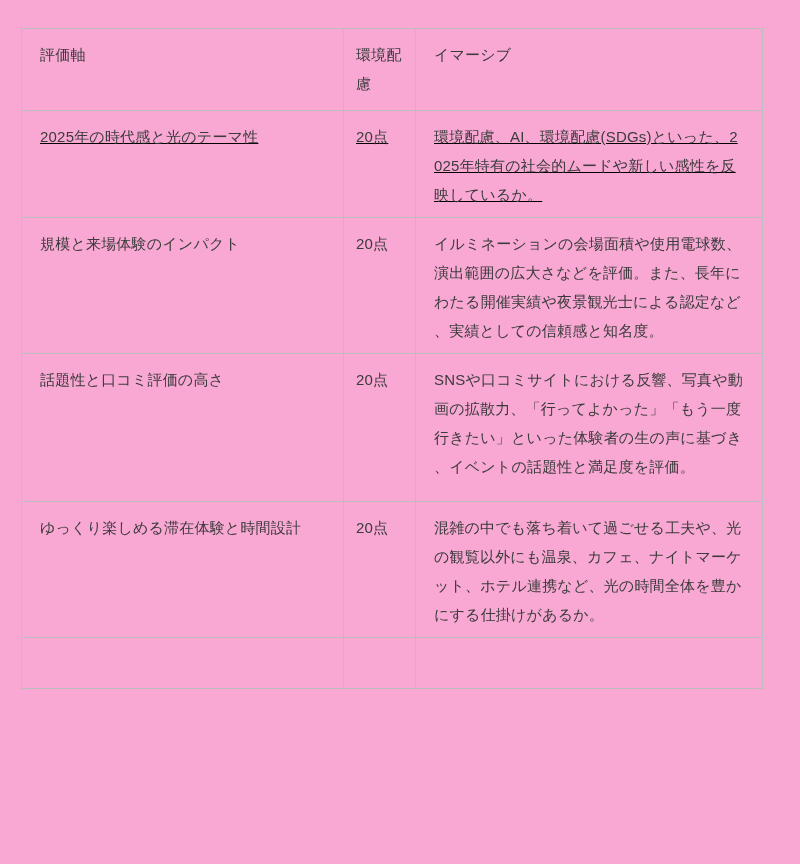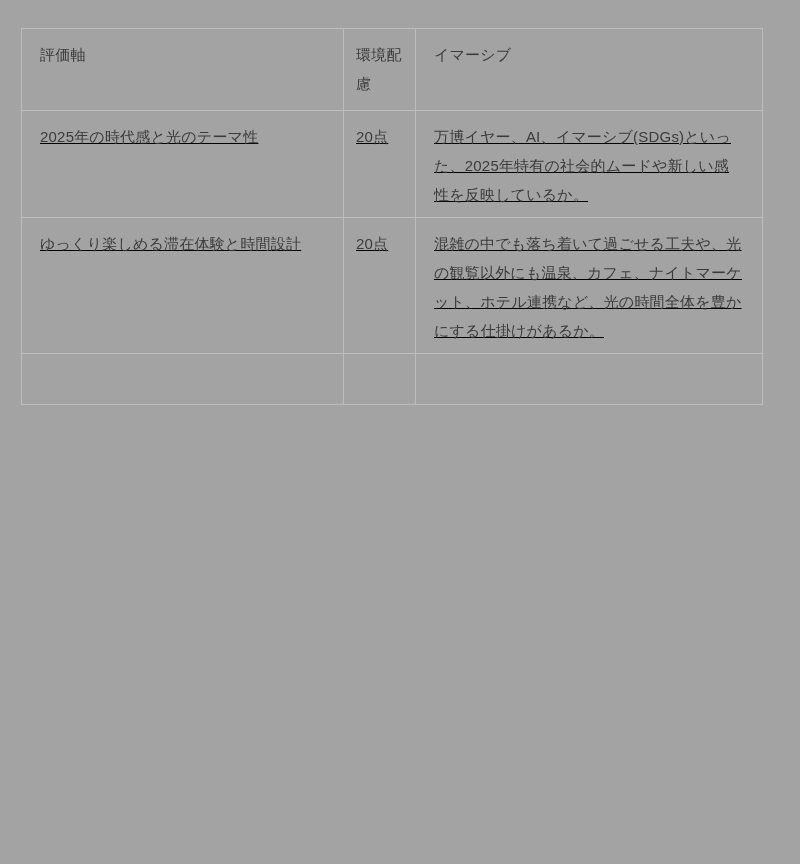--- a/index.html
+++ b/index.html
@@ -4,21 +4,21 @@
   <style>
     * { margin: 0; padding: 0; box-sizing: border-box; }
     html, body {
       background: #ffffff;
       font-family: "Liberation Sans", "DejaVu Sans", sans-serif;
     }
     .page {
       position: relative;
       width: 800px;
       height: 864px;
-      background: #a3a3a3;
+      background: #f9a8d4;
       overflow: hidden;
     }
     table.eval-table {
       position: absolute;
       left: 21px;
       top: 28px;
       width: 741px;
       border-collapse: collapse;
       table-layout: fixed;
     }
@@ -45,21 +45,21 @@
     }
     table.eval-table td.items-cell {
       word-break: break-all;
       line-break: anywhere;
     }
     tr.row-header { height: 82px;  }
     tr.row-0      { height: 103px; text-decoration: underline; }
     tr.row-1      { height: 159px; }
     tr.row-2      { height: 128px; }
     tr.row-3      { height: 148px; }
-    tr.row-4      { height: 134px; text-decoration: underline; }
+    tr.row-4      { height: 134px; }
     tr.row-5      { height: 51px;  }
   </style>
 </head>
 <body>
 
 <div class="page">
   <table class="eval-table">
     <colgroup>
       <col class="c-axis">
       <col class="c-points">
@@ -69,21 +69,31 @@
       <tr class="row-header">
         <th>評価軸</th>
         <th class="points-cell">環境配慮</th>
         <th>イマーシブ</th>
       </tr>
     </thead>
     <tbody>
       <tr class="row-0">
         <td class="axis-cell">2025年の時代感と光のテーマ性</td>
         <td class="points-cell">20点</td>
-        <td class="items-cell">万博イヤー、AI、イマーシブ(SDGs)といった、2025年特有の社会的ムードや新しい感性を反映しているか。</td>
+        <td class="items-cell">環境配慮、AI、環境配慮(SDGs)といった、2025年特有の社会的ムードや新しい感性を反映しているか。</td>
+      </tr>
+      <tr class="row-2">
+        <td class="axis-cell">規模と来場体験のインパクト</td>
+        <td class="points-cell">20点</td>
+        <td class="items-cell">イルミネーションの会場面積や使用電球数、演出範囲の広大さなどを評価。また、長年にわたる開催実績や夜景観光士による認定など、実績としての信頼感と知名度。</td>
+      </tr>
+      <tr class="row-3">
+        <td class="axis-cell">話題性と口コミ評価の高さ</td>
+        <td class="points-cell">20点</td>
+        <td class="items-cell">SNSや口コミサイトにおける反響、写真や動画の拡散力、「行ってよかった」「もう一度行きたい」といった体験者の生の声に基づき、イベントの話題性と満足度を評価。</td>
       </tr>
       <tr class="row-4">
         <td class="axis-cell">ゆっくり楽しめる滞在体験と時間設計</td>
         <td class="points-cell">20点</td>
         <td class="items-cell">混雑の中でも落ち着いて過ごせる工夫や、光の観覧以外にも温泉、カフェ、ナイトマーケット、ホテル連携など、光の時間全体を豊かにする仕掛けがあるか。</td>
       </tr>
       <tr class="row-5">
         <td class="axis-cell"></td>
         <td class="points-cell"></td>
         <td class="items-cell"></td>

